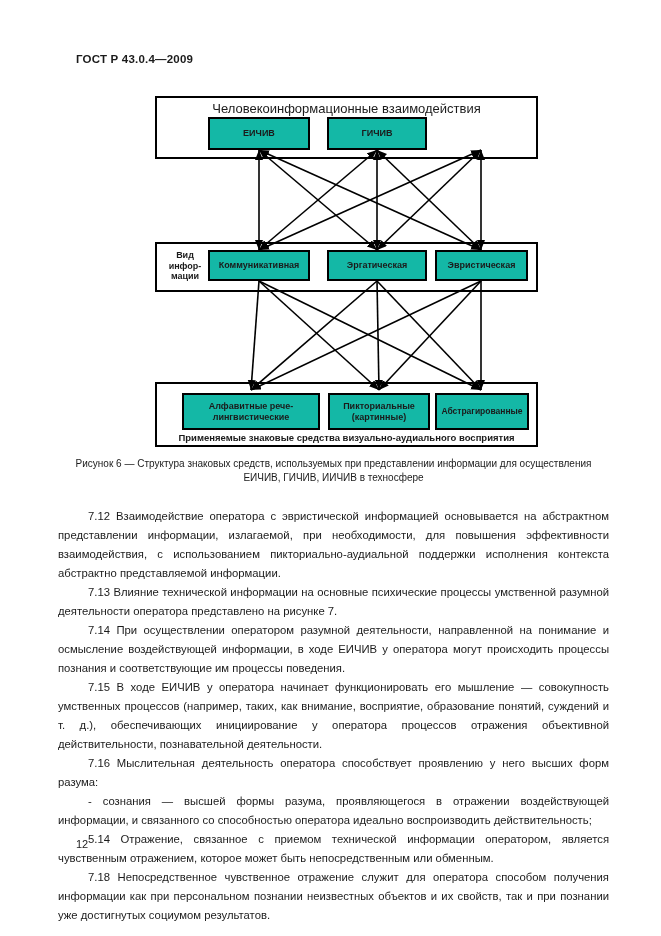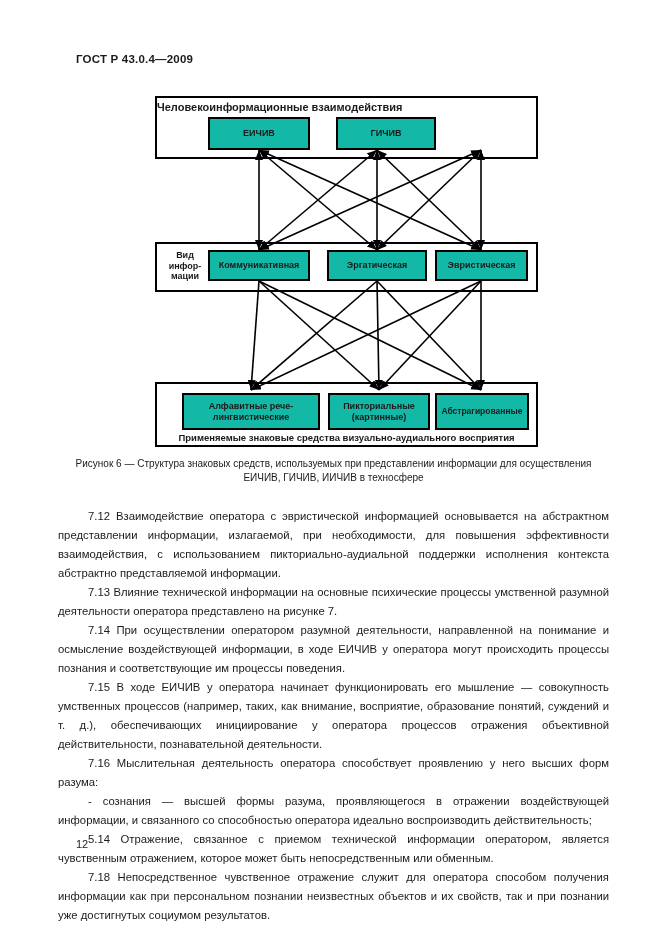--- a/index.html
+++ b/index.html
@@ -6,21 +6,21 @@
   body{width:661px;height:936px;position:relative;font-family:"Liberation Sans",sans-serif;color:#1b1b1b;overflow:hidden;}
 
   .page-header{position:absolute;left:76px;top:53px;font-size:11.5px;font-weight:bold;letter-spacing:.2px;}
 
   
   .diagram{position:absolute;left:155px;top:96px;width:383px;height:352px;}
   .tier{position:absolute;left:0;width:379px;border:2px solid #000;background:transparent;}
   .tier-top{top:0;height:59px;}
   .tier-mid{top:146px;height:46px;}
   .tier-bottom{top:286px;height:61px;}
-  .tier-title{position:absolute;top:3px;left:0;width:100%;font-size:11px;font-weight:bold;}
+  .tier-title{position:absolute;top:3px;left:0;width:100%;text-align:center;font-size:13px;font-weight:normal;}
   .dbox{position:absolute;border:2px solid #000;background:#14b8a6;display:flex;align-items:center;justify-content:center;text-align:center;font-size:9px;font-weight:bold;line-height:10.5px;padding:1px;box-sizing:border-box;}
   .tier-top .dbox{top:19px;height:33px;}
   .tier-mid .dbox{top:6px;height:31px;}
   .tier-bottom .dbox{top:9px;height:37px;}
   .side-label{position:absolute;left:4px;top:6px;width:48px;text-align:center;font-size:9px;font-weight:bold;line-height:10.5px;}
   .tier-footer{position:absolute;bottom:2px;left:0;width:100%;text-align:center;font-size:9.5px;font-weight:bold;}
   .arrows{position:absolute;left:0;top:0;width:383px;height:352px;pointer-events:none;}
   .arrows line{stroke:#000;stroke-width:1.6;}
 
   
@@ -32,21 +32,21 @@
 </head>
 <body>
 
 <div class="page-header">ГОСТ Р 43.0.4—2009</div>
 
 <div class="diagram">
 
   <div class="tier tier-top">
     <div class="tier-title">Человекоинформационные взаимодействия</div>
     <div class="dbox" style="left:51px;width:102px;">ЕИЧИВ</div>
-    <div class="dbox" style="left:170px;width:100px;margin-left:9px;">ГИЧИВ</div>
+    <div class="dbox" style="left:170px;width:100px;">ГИЧИВ</div>
   </div>
 
   <div class="tier tier-mid">
     <div class="side-label">Вид инфор- мации</div>
     <div class="dbox" style="left:51px;width:102px;">Коммуникативная</div>
     <div class="dbox" style="left:170px;width:100px;">Эргатическая</div>
     <div class="dbox" style="left:278px;width:93px;">Эвристическая</div>
   </div>
 
   <div class="tier tier-bottom">

